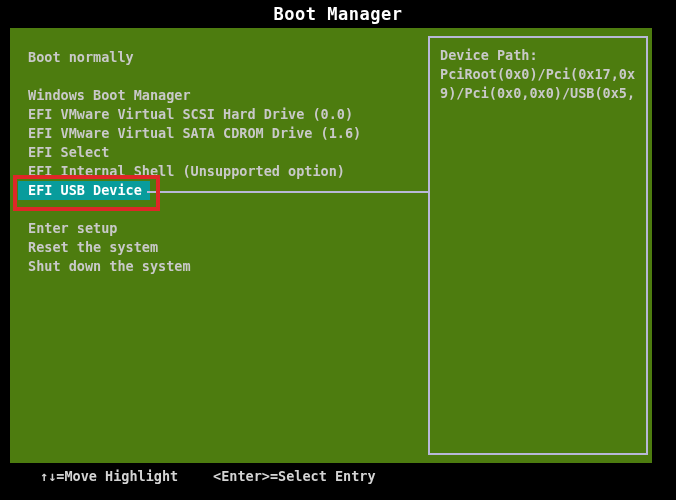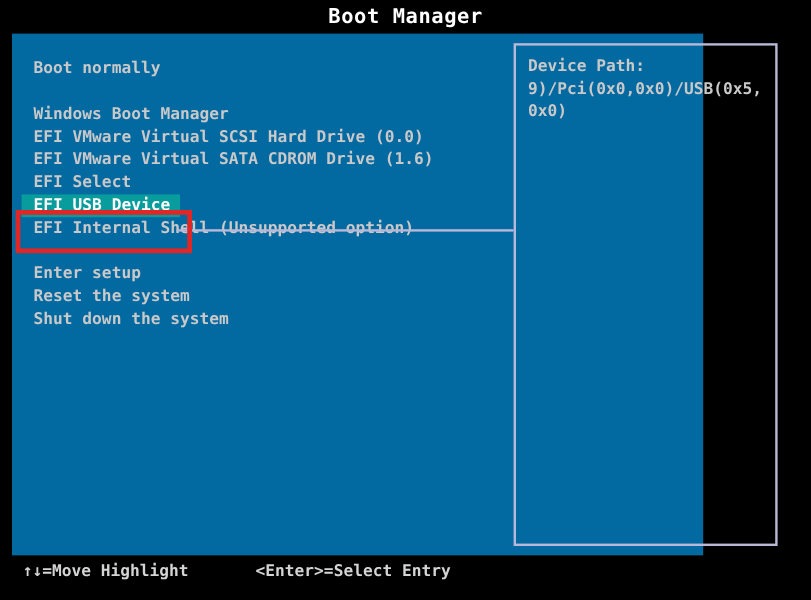--- a/index.html
+++ b/index.html
@@ -26,23 +26,23 @@
     text-align: center;
     color: #ffffff;
     font-size: 17px;
     letter-spacing: 0.5px;
     white-space: pre;
   }
   .main-panel {
     position: absolute;
     left: 10px;
     top: 28px;
-    width: 576px;
+    width: 642px;
     height: 435px;
-    background: #0369a1;
+    background: #4d7c0f;
   }
   .menu {
     position: absolute;
     left: 0;
     top: 20px;
     width: 100%;
   }
   .menu-row {
     height: 19px;
     line-height: 19px;
@@ -100,21 +100,21 @@
     left: 0;
     top: 463px;
     width: 676px;
     height: 37px;
     background: #000000;
     color: #d4d4d4;
     font-size: 13.5px;
   }
   .footer .move-hint {
     position: absolute;
-    left: 19px;
+    left: 40px;
     top: 4px;
     line-height: 19px;
     white-space: pre;
   }
   .footer .select-hint {
     position: absolute;
     left: 213px;
     top: 4px;
     line-height: 19px;
     white-space: pre;
@@ -128,34 +128,34 @@
   <div class="title-bar">Boot Manager</div>
 
   <div class="main-panel">
     <div class="menu">
       <div class="menu-row"><span>Boot normally</span></div>
       <div class="menu-row"><span></span></div>
       <div class="menu-row"><span>Windows Boot Manager</span></div>
       <div class="menu-row"><span>EFI VMware Virtual SCSI Hard Drive (0.0)</span></div>
       <div class="menu-row"><span>EFI VMware Virtual SATA CDROM Drive (1.6)</span></div>
       <div class="menu-row"><span>EFI Select</span></div>
+      <div class="menu-row"><span>EFI Internal Shell (Unsupported option)</span></div>
       <div class="menu-row"><span class="hl">EFI USB Device</span></div>
-      <div class="menu-row"><span>EFI Internal Shell (Unsupported option)</span></div>
       <div class="menu-row"><span></span></div>
       <div class="menu-row"><span>Enter setup</span></div>
       <div class="menu-row"><span>Reset the system</span></div>
       <div class="menu-row"><span>Shut down the system</span></div>
     </div>
 
     <div class="sep-line"></div>
 
     <div class="device-panel">
       <div class="device-line">Device Path:</div>
+      <div class="device-line">PciRoot(0x0)/Pci(0x17,0x</div>
       <div class="device-line">9)/Pci(0x0,0x0)/USB(0x5,</div>
-      <div class="device-line">0x0)</div>
     </div>
   </div>
 
   <div class="red-box"></div>
 
   <div class="footer">
     <span class="move-hint">↑↓=Move Highlight</span>
     <span class="select-hint">&lt;Enter&gt;=Select Entry</span>
   </div>
 

